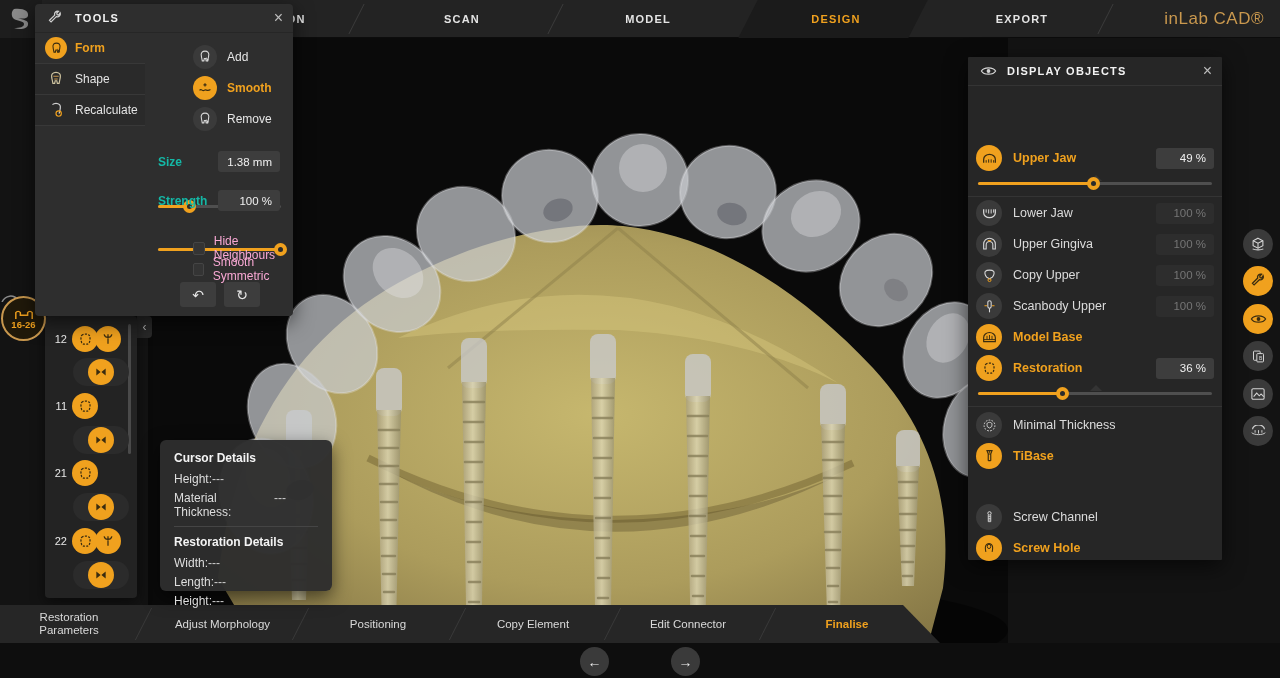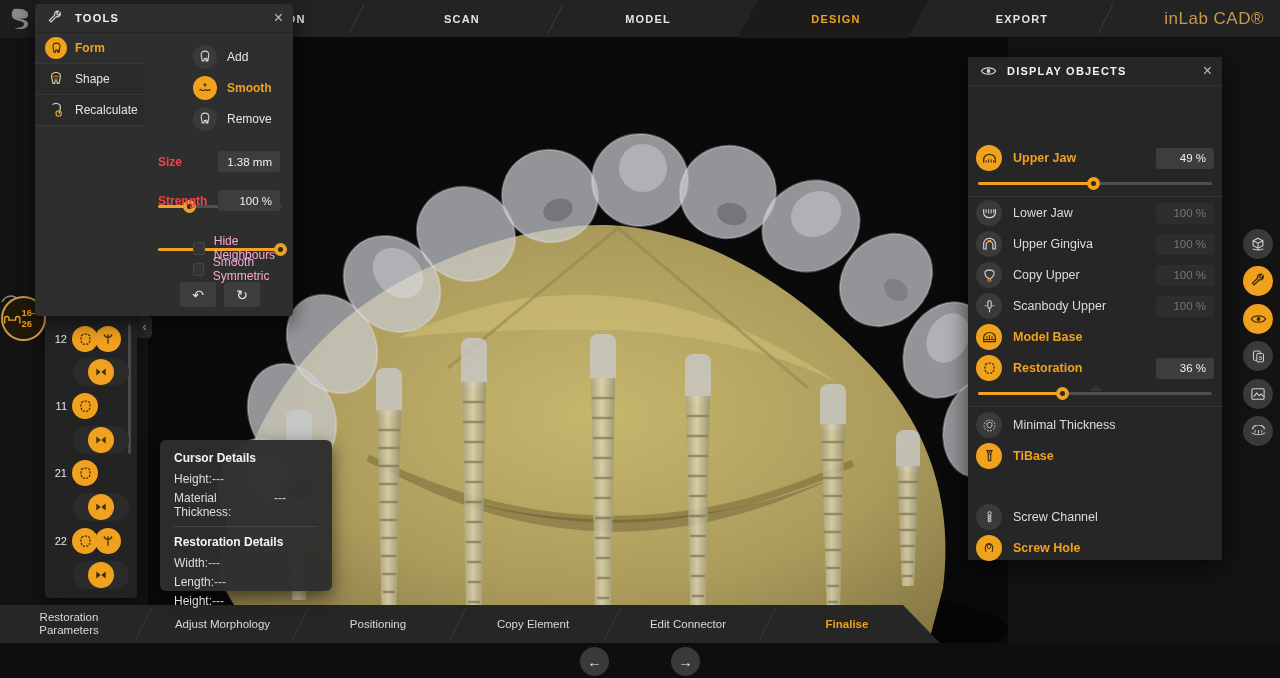--- a/index.html
+++ b/index.html
@@ -42,38 +42,38 @@
   #tools-title { color:#f2f2f2; font-size:11px; font-weight:bold; letter-spacing:1.3px; margin-left:12px;}
   #tools-close { position:absolute; right:10px; top:6px;}
   .mode-col { position:absolute; left:0; top:29px; width:110px; }
   .mode-item { height:31px; display:flex; align-items:center; padding-left:10px; border-bottom:1px solid #383838; background:#2a2a2a;}
   .mode-item .lbl { font-size:12px; color:#e3e3e3; margin-left:8px;}
   .mode-item.active { background:#2e2e2e;}
   .mode-item.active .lbl { color:#F0A11E; font-weight:bold;}
   .act-item { position:absolute; left:158px; display:flex; align-items:center; }
   .act-item .lbl { font-size:12px; color:#e6e6e6; margin-left:10px;}
   .act-item.active .lbl { color:#F0A11E; font-weight:bold;}
-  .slider-label { color:#ef4444; font-size:12px; font-weight:bold;}
+  .slider-label { color:#14b8a6; font-size:12px; font-weight:bold;}
   .chk-row { position:absolute; left:158px; display:flex; align-items:center; color:#f9a8d4; font-size:12px;}
   .chk-box { width:13px; height:13px; background:#343434; border:1px solid #454545; border-radius:2px; margin-right:9px;}
   .tool-btn { position:absolute; width:36px; height:25px; background:#3d3d3d; border-radius:3px;
      display:flex; align-items:center; justify-content:center; color:#e8e8e8; font-size:14px;}
 
   
   #tooth-panel { position:absolute; left:45px; top:316px; width:92px; height:282px; background:#232323; border-radius:4px; z-index:15; box-shadow:0 4px 14px rgba(0,0,0,.5);}
   #tooth-collapse { position:absolute; left:137px; top:316px; width:15px; height:22px; background:#2a2a2a; border-radius:0 4px 4px 0;
      color:#bdbdbd; font-size:12px; display:flex; align-items:center; justify-content:center; z-index:15;}
   #tooth-scroll { position:absolute; left:83px; top:8px; width:3px; height:130px; background:#4a4a4a; border-radius:2px;}
   .tooth-row { position:absolute; left:0; width:92px; height:28px; display:flex; align-items:center;}
   .tooth-num { width:26px; text-align:right; color:#e8e8e8; font-size:11px; padding-right:4px; flex:none;}
   .tooth-ic { width:26px; height:26px; margin-left:1px;}
   .conn-wrap { position:absolute; left:28px; width:56px; height:28px; display:flex; align-items:center; justify-content:center; background:#2b2b2b; border-radius:14px;}
   
   #badge { position:absolute; left:1px; top:296px; width:45px; height:45px; border-radius:50%;
-     border:2px solid #C9984E; background:#20190a; z-index:16; display:flex; flex-direction:row; align-items:center; justify-content:center;}
+     border:2px solid #C9984E; background:#20190a; z-index:16; display:flex; flex-direction:column; align-items:center; justify-content:center;}
   #badge .rng { color:#F0A11E; font-size:9.5px; font-weight:bold; margin-top:-1px;}
   #arc-hint { position:absolute; left:0px; top:286px; width:20px; height:16px; z-index:14;}
 
   
   #cursor-panel { position:absolute; left:160px; top:440px; width:172px; height:151px; z-index:30;
      background:rgba(45,45,45,.97); border-radius:6px; box-shadow:0 6px 18px rgba(0,0,0,.55); padding:11px 14px;}
   #cursor-panel h4 { color:#f4f4f4; font-size:12px; margin-bottom:7px;}
   .cd-row { display:flex; justify-content:flex-start; color:#dedede; font-size:12px; line-height:14px; margin-bottom:5px;}
   .cd-row .v { color:#cfcfcf; }
   #cd-div { height:1px; background:#454545; margin:7px 0 8px 0;}

